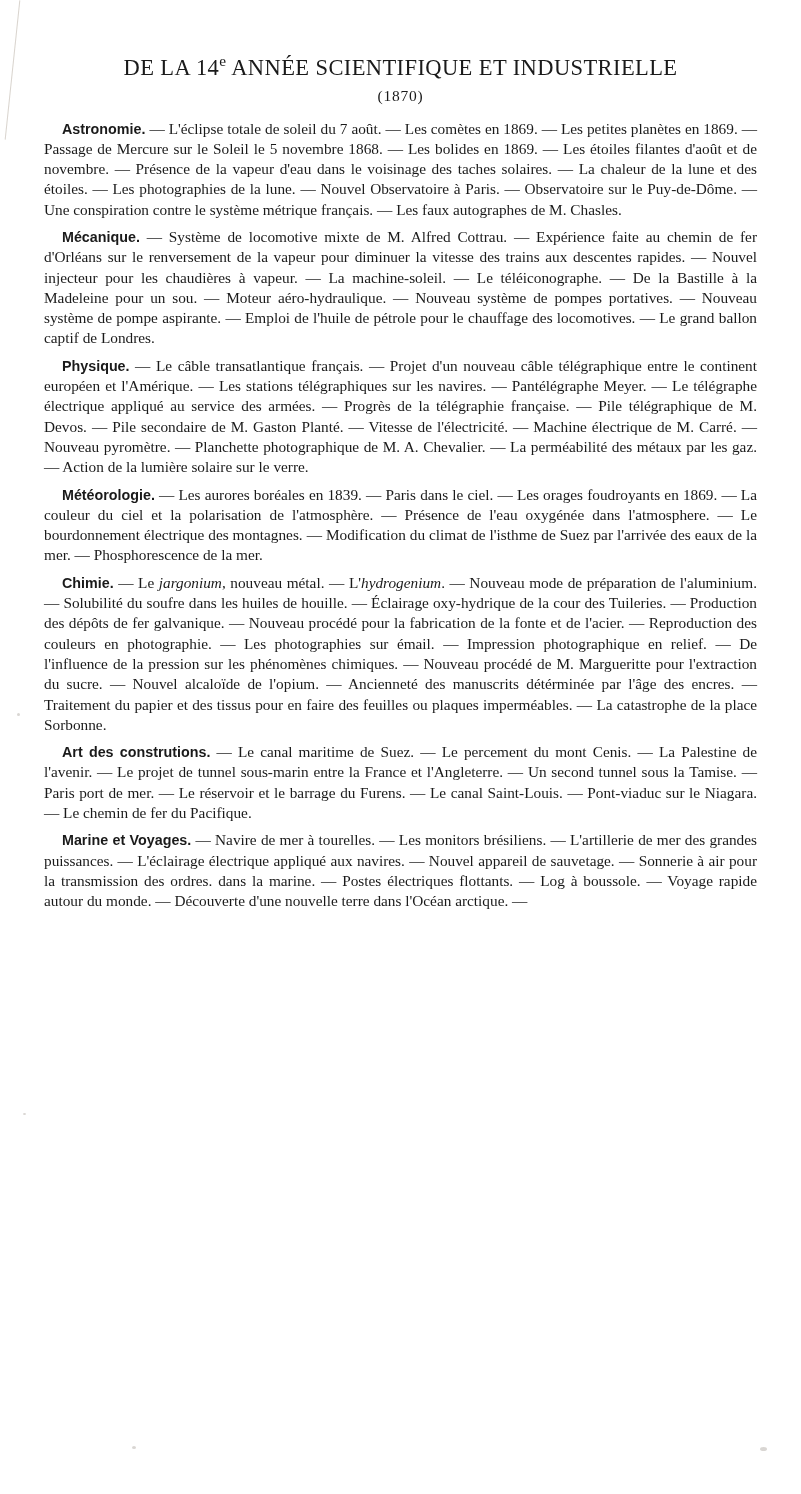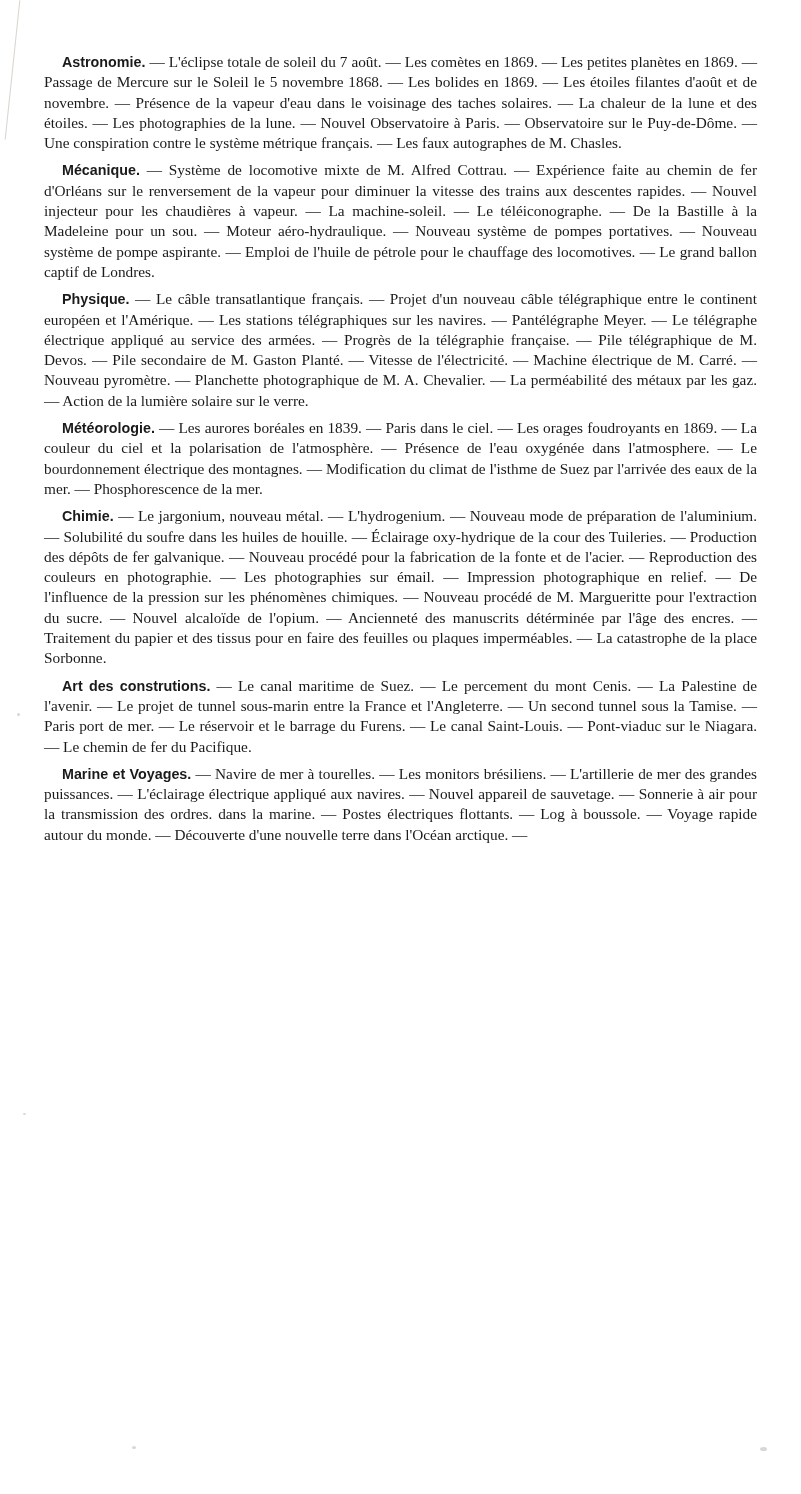--- a/index.html
+++ b/index.html
@@ -62,41 +62,44 @@
   }
   p.para + p.para {
     margin-top: 7px;
   }
   .lead {
     font-family: Liberation Sans, sans-serif;
     font-weight: bold;
     font-size: 14.3px;
   }
   .ital {
+    font-style: italic;
   }
   
   .speck {
     position: absolute;
     background: #b9b4ae;
     border-radius: 50%;
     opacity: 0.55;
   }
   .hair {
     position: absolute;
     background: #cfc9c2;
     opacity: 0.8;
   }
 </style>
 </head>
 <body>
 
 <div class="page">
 
 
+  <div class="title-sub"><span>DE LA 14</span><span class="sup">e</span><span> ANNÉE SCIENTIFIQUE ET INDUSTRIELLE</span></div>
 
+  <div class="title-year">(1870)</div>
 
   <div class="body-col">
 
     <p class="para"><span class="lead">Astronomie.</span><span> — L'éclipse totale de soleil du 7 août. — Les comètes en 1869. — Les petites planètes en 1869. — Passage de Mercure sur le Soleil le 5 novembre 1868. — Les bolides en 1869. — Les étoiles filantes d'août et de novembre. — Présence de la vapeur d'eau dans le voisinage des taches solaires. — La chaleur de la lune et des étoiles. — Les photographies de la lune. — Nouvel Observatoire à Paris. — Observatoire sur le Puy-de-Dôme. — Une conspiration contre le système métrique français. — Les faux autographes de M. Chasles.</span></p>
 
     <p class="para"><span class="lead">Mécanique.</span><span> — Système de locomotive mixte de M. Alfred Cottrau. — Expérience faite au chemin de fer d'Orléans sur le renversement de la vapeur pour diminuer la vitesse des trains aux descentes rapides. — Nouvel injecteur pour les chaudières à vapeur. — La machine-soleil. — Le téléiconographe. — De la Bastille à la Madeleine pour un sou. — Moteur aéro-hydraulique. — Nouveau système de pompes portatives. — Nouveau système de pompe aspirante. — Emploi de l'huile de pétrole pour le chauffage des locomotives. — Le grand ballon captif de Londres.</span></p>
 
     <p class="para"><span class="lead">Physique.</span><span> — Le câble transatlantique français. — Projet d'un nouveau câble télégraphique entre le continent européen et l'Amérique. — Les stations télégraphiques sur les navires. — Pantélégraphe Meyer. — Le télégraphe électrique appliqué au service des armées. — Progrès de la télégraphie française. — Pile télégraphique de M. Devos. — Pile secondaire de M. Gaston Planté. — Vitesse de l'électricité. — Machine électrique de M. Carré. — Nouveau pyromètre. — Planchette photographique de M. A. Chevalier. — La perméabilité des métaux par les gaz. — Action de la lumière solaire sur le verre.</span></p>
 
     <p class="para"><span class="lead">Météorologie.</span><span> — Les aurores boréales en 1839. — Paris dans le ciel. — Les orages foudroyants en 1869. — La couleur du ciel et la polarisation de l'atmosphère. — Présence de l'eau oxygénée dans l'atmosphere. — Le bourdonnement électrique des montagnes. — Modification du climat de l'isthme de Suez par l'arrivée des eaux de la mer. — Phosphorescence de la mer.</span></p>

